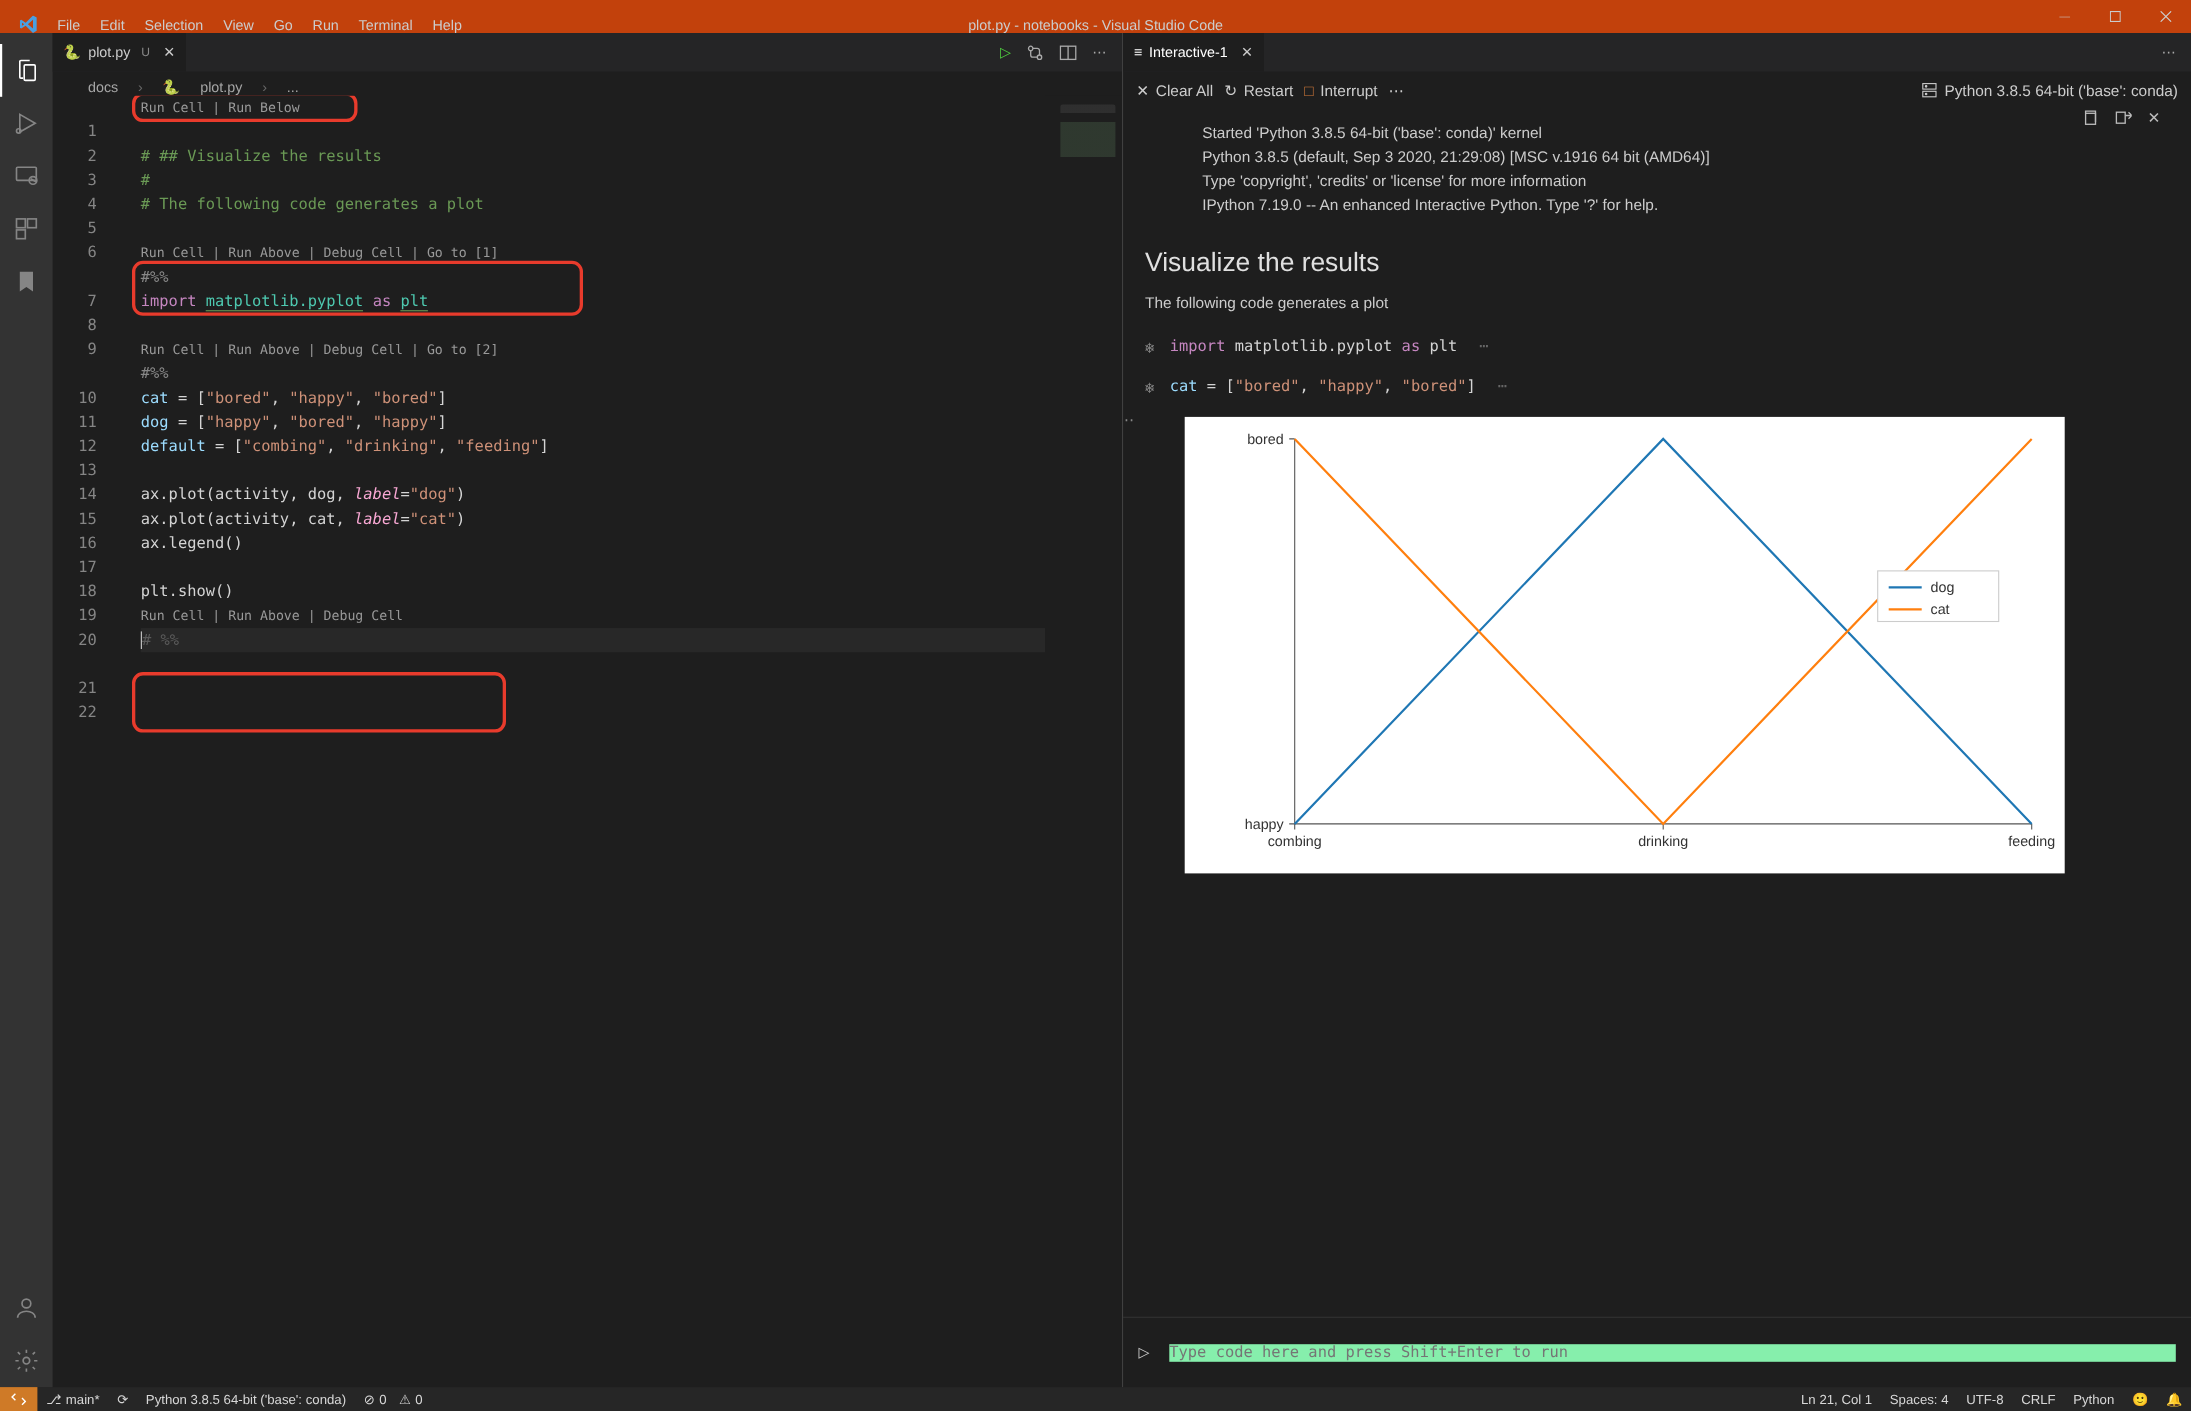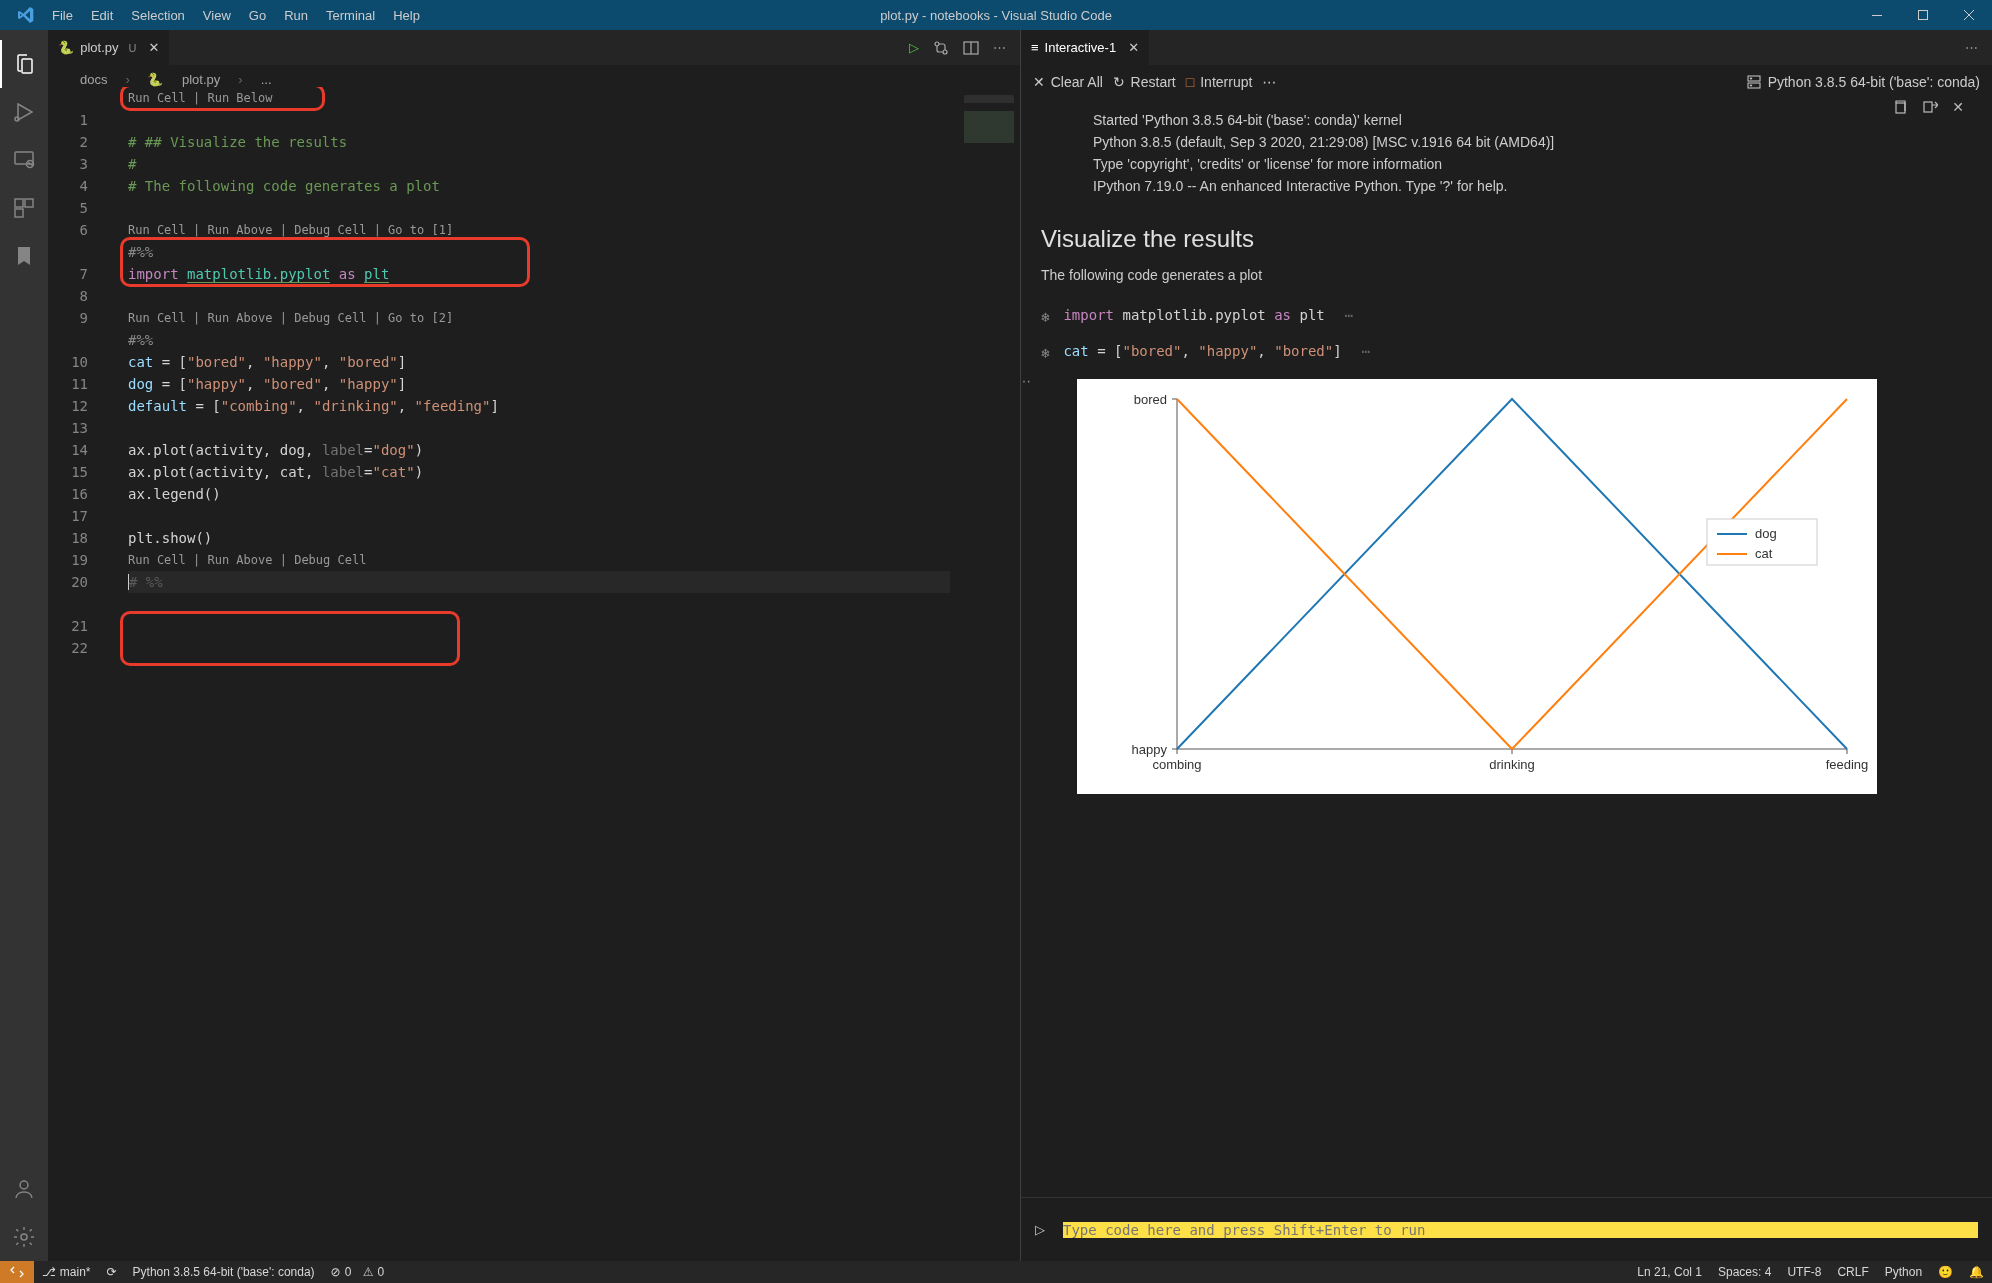--- a/index.html
+++ b/index.html
@@ -1,17 +1,17 @@
 <!DOCTYPE html>
 <html><head>
 <meta charset="utf-8">
 <style>
 * { margin: 0; padding: 0; box-sizing: border-box; }
 body { font-family: "Segoe UI", sans-serif; background: #1e1e1e; color: #cccccc; font-size: 13px; overflow: hidden; width: 1992px; height: 1283px; position: relative; }
-.titlebar { height: 30px; background: #0c4a6e; display: flex; align-items: center; position: relative; }
+.titlebar { height: 30px; background: #c2410c; display: flex; align-items: flex-end; position: relative; }
 .titlebar .logo { width: 35px; display: flex; align-items: center; justify-content: center; margin-left: 8px; }
 .titlebar .menus { display: flex; }
 .titlebar .menus span { padding: 0 9px; cursor: pointer; }
 .titlebar .title { position: absolute; left: 50%; transform: translateX(-50%); color: #ccc; }
 .titlebar .controls { margin-left: auto; display: flex; }
 .titlebar .controls div { width: 46px; height: 30px; display: flex; align-items: center; justify-content: center; cursor: pointer; }
 .main-shell { display: flex; height: calc(100% - 30px - 22px); }
 .activitybar { width: 48px; background: #333333; display: flex; flex-direction: column; align-items: center; padding-top: 10px; }
 .activitybar .ab-icon { width: 48px; height: 48px; display: flex; align-items: center; justify-content: center; cursor: pointer; color: #858585; }
 .activitybar .ab-icon.active { color: #fff; border-left: 2px solid #fff; }
@@ -31,21 +31,21 @@
 .gutter { position: absolute; left: 0; top: 0; width: 56px; text-align: right; color: #858585; padding-right: 16px; }
 .code-content { margin-left: 80px; }
 .codelens { color: #999999; font-size: 12px; height: 22px; display: flex; align-items: center; cursor: pointer; }
 .line { height: 22px; white-space: pre; }
 .current-line { background: #282828; }
 .tk-comment { color: #6a9955; }
 .tk-keyword { color: #c586c0; }
 .tk-string { color: #ce9178; }
 .tk-func { color: #dcdcaa; }
 .tk-var { color: #9cdcfe; }
-.tk-param-label { color: #737373; }
+.tk-param-label { color: #f9a8d4; font-style: italic; }
 .tk-module { color: #4ec9b0; border-bottom: 1px solid #6a9955; }
 .tk-default { color: #d4d4d4; }
 .tk-cell { color: #888; }
 .ghost { color: #5a5a5a; }
 .minimap { position: absolute; right: 0; top: 0; width: 70px; height: 100%; background: #1e1e1e; }
 .minimap-inner { position: absolute; top: 8px; right: 6px; width: 50px; height: 80px; background: linear-gradient(#3a3a3a 10%, transparent 10%, transparent 20%, #3a4a3a 20%, #3a4a3a 60%, transparent 60%); opacity: .6; border-radius: 2px;}
 .highlight-box { position: absolute; border: 3px solid #e83b2c; border-radius: 10px; pointer-events: none; }
 .interactive-pane { width: 50%; display: flex; flex-direction: column; background: #1e1e1e; border-left: 1px solid #404040; }
 .itabs { height: 35px; background: #252526; display: flex; align-items: center; }
 .itab { height: 35px; display: flex; align-items: center; padding: 0 10px; background: #1e1e1e; gap: 6px; color: #fff; }
@@ -60,21 +60,21 @@
 .ioutput p.desc { color: #ccc; margin-bottom: 24px; }
 .code-cell { display: flex; align-items: flex-start; gap: 14px; margin-bottom: 18px; font-family: Consolas, monospace; }
 .code-cell .gear { color: #888; margin-top: 2px; cursor: pointer; }
 .code-cell code { white-space: pre; }
 .code-cell .ellipsis { color: #666; letter-spacing: 2px; margin-left: 6px; }
 .plot-container { background: white; margin-left: 36px; position: relative; width: 800px; height: 415px;}
 .plot-svg { width: 100%; height: 100%; }
 .vert-dots { position: absolute; left: -24px; top: -6px; color: #888; letter-spacing: 2px;}
 .input-box-outer { height: 64px; border-top: 1px solid #333; display: flex; align-items: center; padding: 0 14px; gap: 18px; }
 .input-box-outer .play { color: #ccc; cursor: pointer; }
-.input-box { flex: 1; background: #fde047; color: #6a6a6a; font-family: Consolas, monospace; font-size: 14px; border: none; outline: none; }
+.input-box { flex: 1; background: #86efac; color: #6a6a6a; font-family: Consolas, monospace; font-size: 14px; border: none; outline: none; }
 .statusbar { height: 22px; background: #262626; display: flex; align-items: center; font-size: 12px; color: #d7d7d7; }
 .statusbar .remote { width: 34px; height: 22px; background: #cf7a27; display: flex; align-items: center; justify-content: center; }
 .statusbar .item { padding: 0 8px; display: flex; align-items: center; gap: 4px; cursor: pointer; }
 .statusbar .right { margin-left: auto; display: flex; }
 svg { display: block; }
 .dots3 { margin-left: auto; padding-right: 14px; color: #aaa; cursor: pointer; }
 </style>
 </head>
 <body>
 

